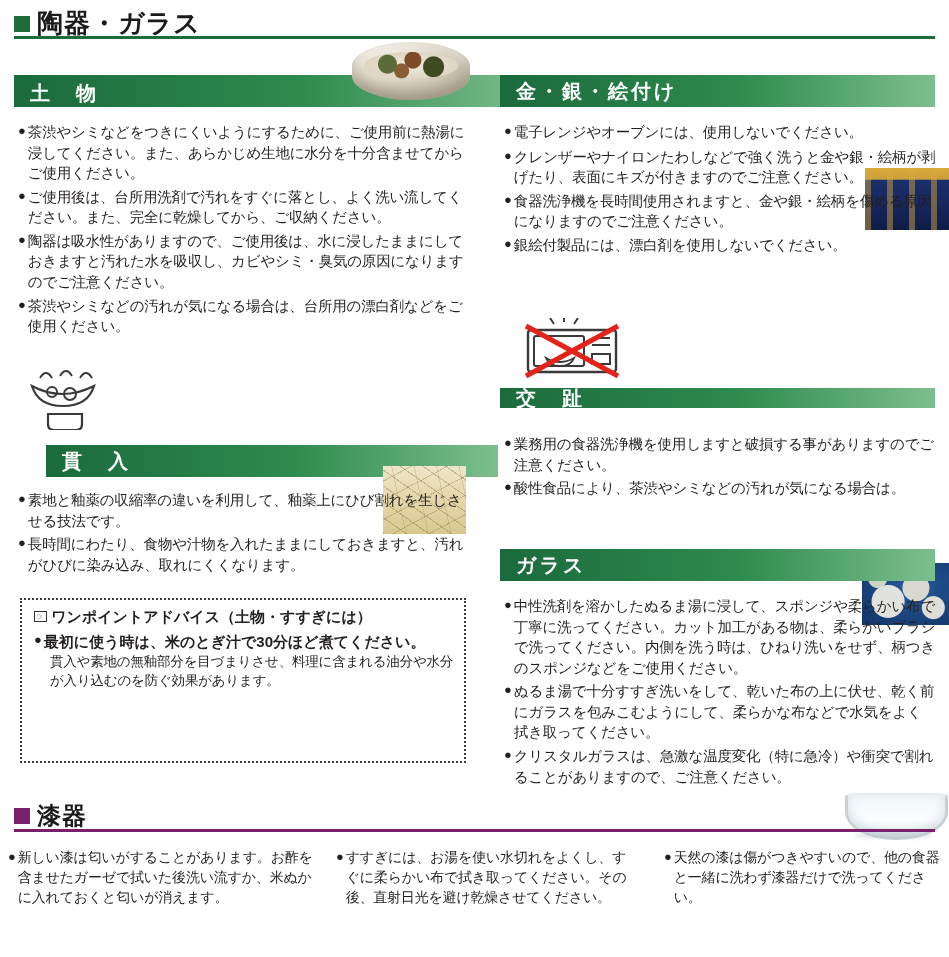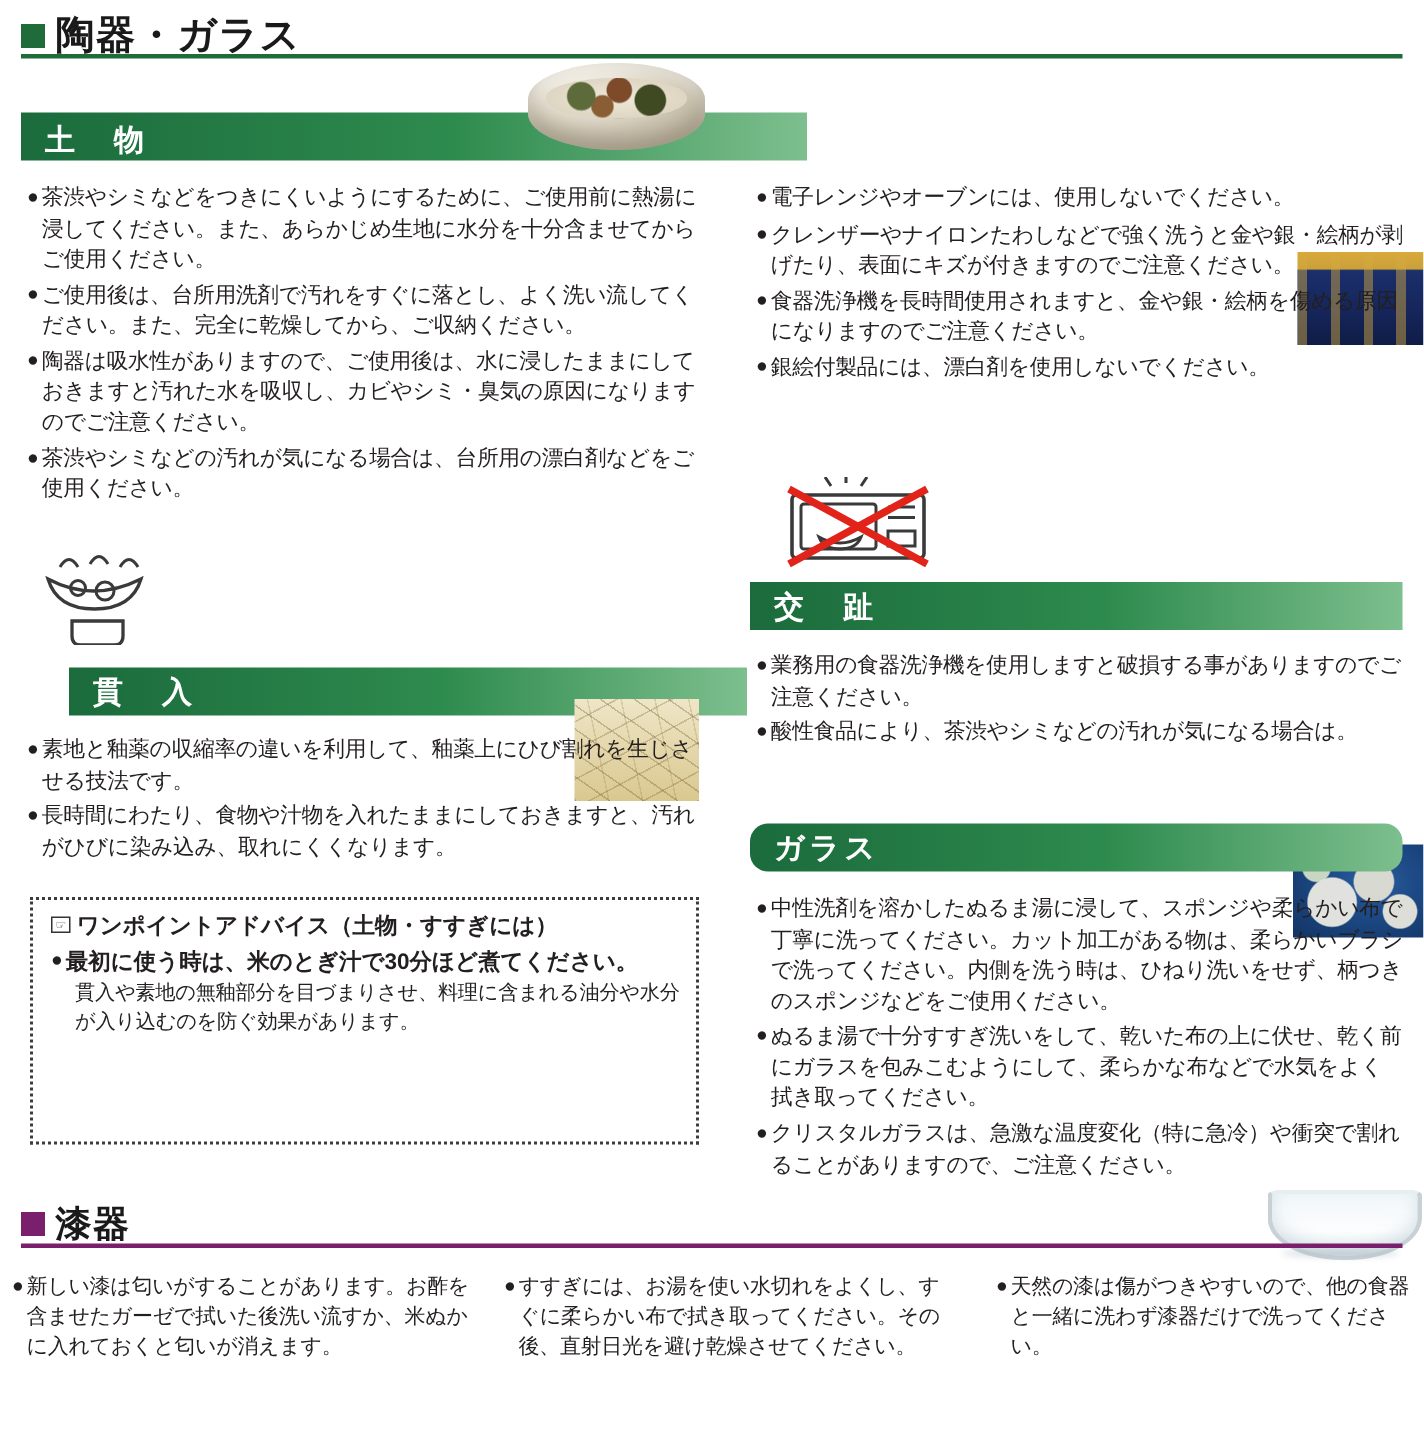--- a/index.html
+++ b/index.html
@@ -321,20 +321,24 @@
       <span class="icon">☞</span>
       <span>ワンポイントアドバイス（土物・すすぎには）</span>
     </div>
     <div class="advice-main">
       <span class="dot">●</span>
       <span>最初に使う時は、米のとぎ汁で30分ほど煮てください。</span>
     </div>
     <div class="advice-sub">貫入や素地の無釉部分を目づまりさせ、料理に含まれる油分や水分が入り込むのを防ぐ効果があります。</div>
   </div>
 
+  <div class="band" style="left:500px; top:75px; width:435px; height:32px;
+              background:linear-gradient(90deg,#1b6b3c 0%,#2e8b4e 55%,#7dbf8e 100%);">
+    <span>金・銀・絵付け</span>
+  </div>
 
   <div class="photo rim-photo" style="left:865px; top:42px; width:84px; height:62px;"></div>
 
   <div class="bullet-list" style="left:504px; top:122px; width:432px;">
     <div class="bullet-item">
       <span class="dot">●</span>
       <span class="txt">電子レンジやオーブンには、使用しないでください。</span>
     </div>
     <div class="bullet-item" style="margin-top:4px;">
       <span class="dot">●</span>
@@ -357,40 +361,40 @@
       <rect x="14" y="18" width="50" height="30" rx="2" fill="none" stroke="#3a3a3a" stroke-width="2"></rect>
       <line x1="72" y1="20" x2="90" y2="20" stroke="#3a3a3a" stroke-width="2"></line>
       <line x1="72" y1="27" x2="90" y2="27" stroke="#3a3a3a" stroke-width="2"></line>
       <rect x="72" y="36" width="18" height="10" fill="none" stroke="#3a3a3a" stroke-width="2"></rect>
       <path d="M26 40 q14 8 28 0 q-3 8 -14 8 q-11 0 -14 -8 z" fill="none" stroke="#3a3a3a" stroke-width="2"></path>
       <line x1="6" y1="8" x2="98" y2="58" stroke="#e2231a" stroke-width="5"></line>
       <line x1="98" y1="8" x2="6" y2="58" stroke="#e2231a" stroke-width="5"></line>
     </svg>
   </div>
 
-  <div class="band" style="left:500px; top:388px; width:435px; height:32px;
+  <div class="band" style="left:500px; top:388px; width:435px; height:20px;
               background:linear-gradient(90deg,#1b6b3c 0%,#2e8b4e 55%,#7dbf8e 100%);">
     <span>交　趾</span>
   </div>
 
   <div class="photo kochi-photo" style="left:862px; top:375px; width:87px; height:62px;"></div>
 
   <div class="bullet-list" style="left:504px; top:434px; width:432px;">
     <div class="bullet-item">
       <span class="dot">●</span>
       <span class="txt">業務用の食器洗浄機を使用しますと破損する事がありますのでご注意ください。</span>
     </div>
     <div class="bullet-item">
       <span class="dot">●</span>
       <span class="txt">酸性食品により、茶渋やシミなどの汚れが気になる場合は。</span>
     </div>
   </div>
 
   <div class="band" style="left:500px; top:549px; width:435px; height:32px;
-              background:linear-gradient(90deg,#1b6b3c 0%,#2e8b4e 55%,#7dbf8e 100%);border-radius:12px;">
+              background:linear-gradient(90deg,#1b6b3c 0%,#2e8b4e 55%,#7dbf8e 100%);">
     <span>ガラス</span>
   </div>
 
   <div class="photo glass-photo" style="left:838px; top:532px; width:111px; height:62px;">
     <div class="glass-bowl"></div>
     <div class="glass-shadow"></div>
   </div>
 
   <div class="bullet-list" style="left:504px; top:596px; width:432px;">
     <div class="bullet-item">

